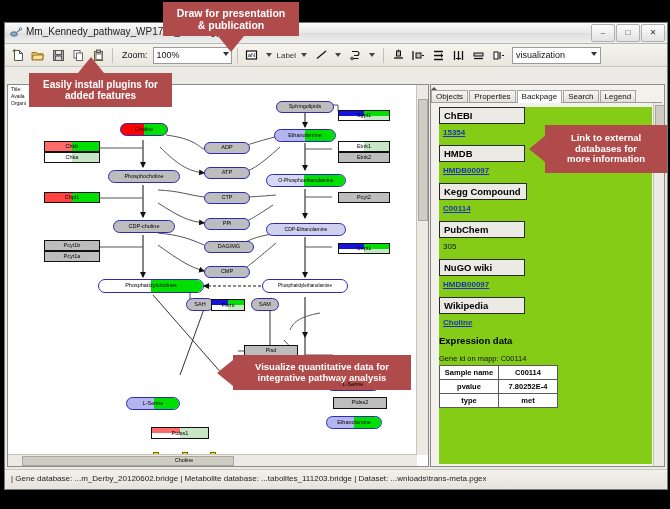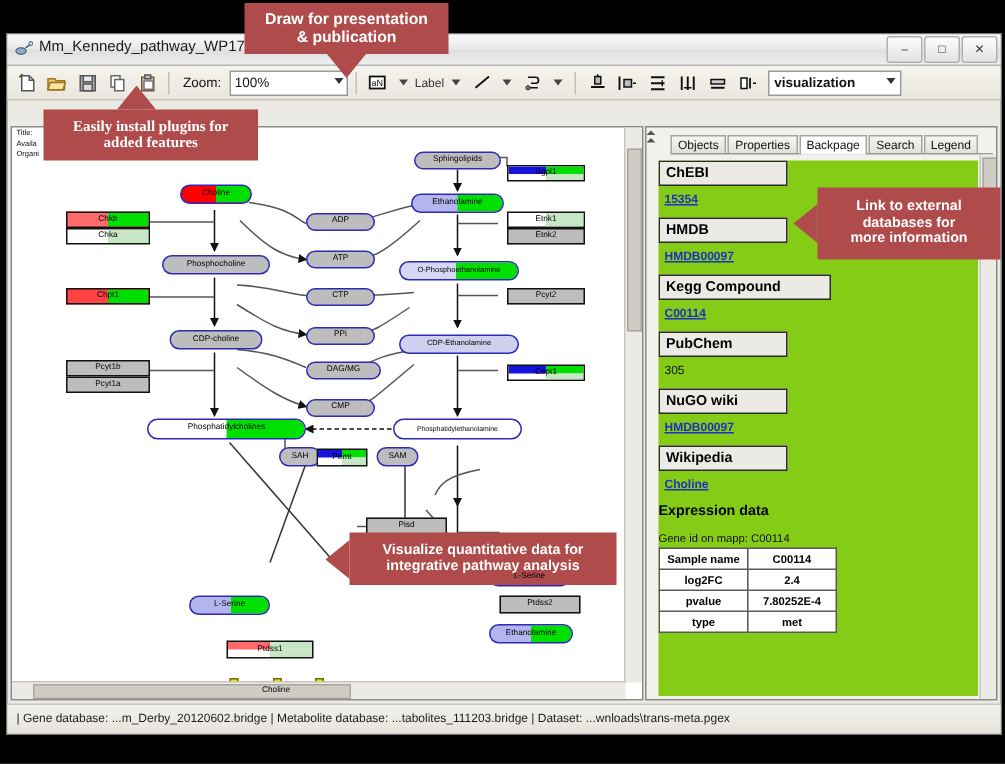--- a/index.html
+++ b/index.html
@@ -34,33 +34,33 @@
   .tsep{width:1px;height:15px;background:#c3c0b7;margin:0 3px;}
   .zlabel{font-size:9px;color:#111;margin:0 3px 0 4px;}
   .zoomsel{width:74px;height:15px;background:#fff;border:1px solid #9a9a9a;
        font-size:9px;color:#111;display:flex;align-items:center;padding-left:3px;position:relative;}
   .zoomsel .arw{position:absolute;right:2px;top:4px;border-left:3px solid transparent;
        border-right:3px solid transparent;border-top:4px solid #333;}
   .mini-arw{border-left:3px solid transparent;border-right:3px solid transparent;
        border-top:4px solid #444;margin:0 3px;}
   .tlabel{font-size:8px;color:#333;}
   .vissel{width:84px;height:15px;background:#fff;border:1px solid #9a9a9a;
-       font-size:9px;color:#111;display:flex;align-items:center;padding-left:3px;position:relative;margin-left:3px;font-weight:bold;}
+       font-size:9px;color:#111;display:flex;align-items:center;padding-left:3px;position:relative;margin-left:3px;}
   .vissel .arw{position:absolute;right:3px;top:4px;border-left:3px solid transparent;
        border-right:3px solid transparent;border-top:4px solid #333;}
 
   
   .content{position:absolute;left:0;top:59px;right:0;bottom:20px;}
   .canvaspane{position:absolute;left:2px;top:2px;width:420px;bottom:2px;background:#fff;
        border:1px solid #8a8a8a;overflow:hidden;}
   .sidepane{position:absolute;left:425px;top:2px;right:2px;bottom:2px;background:#f3f1ec;
        border:1px solid #8a8a8a;overflow:hidden;}
 
   
-  .tabrow{position:absolute;left:16px;top:3px;right:2px;height:14px;display:flex;align-items:flex-end;
+  .tabrow{position:absolute;left:0;top:3px;right:2px;height:14px;display:flex;align-items:flex-end;
        border-bottom:1px solid #9b9b9b;text-align:center;}
   .tab{font-size:8px;color:#111;padding:1px 4px 1px 4px;border:1px solid #a5a5a5;
        border-bottom:none;background:linear-gradient(180deg,#f7f6f2,#e3e0d8);margin-right:1px;}
   .tab.active{background:#fff;position:relative;top:1px;font-size:8px;padding-bottom:2px;}
   .scrollnub{position:absolute;left:0;top:2px;width:4px;height:12px;}
   .scrollnub i{display:block;border-left:3px solid transparent;border-right:3px solid transparent;
        border-bottom:3px solid #555;margin-bottom:2px;}
 
   
   .bp{position:absolute;left:8px;top:22px;right:12px;bottom:2px;background:#84cc16;overflow:hidden;}
@@ -506,44 +506,40 @@
           <div class="tab">Legend</div>
         </div>
 
         <div class="bp">
           <div class="dbbox">ChEBI</div>
           <a class="dblink">15354</a>
 
           <div class="dbbox">HMDB</div>
           <a class="dblink">HMDB00097</a>
 
-          <div class="dbbox" style="width:115px;">Kegg Compound</div>
+          <div class="dbbox" style="width:88px;">Kegg Compound</div>
           <a class="dblink">C00114</a>
 
           <div class="dbbox">PubChem</div>
           <span class="dbplain">305</span>
 
           <div class="dbbox">NuGO wiki</div>
           <a class="dblink">HMDB00097</a>
 
           <div class="dbbox">Wikipedia</div>
           <a class="dblink">Choline</a>
 
           <div class="exprhead">Expression data</div>
           <div class="geneid">Gene id on mapp: C00114</div>
 
           <table class="expr">
             <tbody>
                 <tr>
               <td>Sample name</td>
               <td>C00114</td>
-            </tr>
-            <tr>
-              <td>log2FC</td>
-              <td>2.4</td>
             </tr>
             <tr>
               <td>pvalue</td>
               <td>7.80252E-4</td>
             </tr>
             <tr>
               <td>type</td>
               <td>met</td>
             </tr>
           </tbody>
@@ -562,21 +558,21 @@
   </div>
 
   <div class="callout" style="left:163px;top:2px;width:136px;height:34px;font-size:10.5px;">
     <div>
       <div>Draw for presentation</div>
       <div>&amp; publication</div>
     </div>
   </div>
   <div class="arrow-dn" style="left:218px;top:36px;"></div>
 
-  <div class="callout" style="left:29px;top:73px;width:143px;height:34px;font-size:10px;font-family:Liberation Serif, serif;">
+  <div class="callout" style="left:29px;top:73px;width:143px;height:34px;font-size:10px;">
     <div>
       <div>Easily install plugins for</div>
       <div>added features</div>
     </div>
   </div>
   <div class="arrow-up" style="left:78px;top:57px;"></div>
 
   <div class="callout" style="left:545px;top:125px;width:122px;height:48px;font-size:9.5px;">
     <div>
       <div>Link  to external</div>

